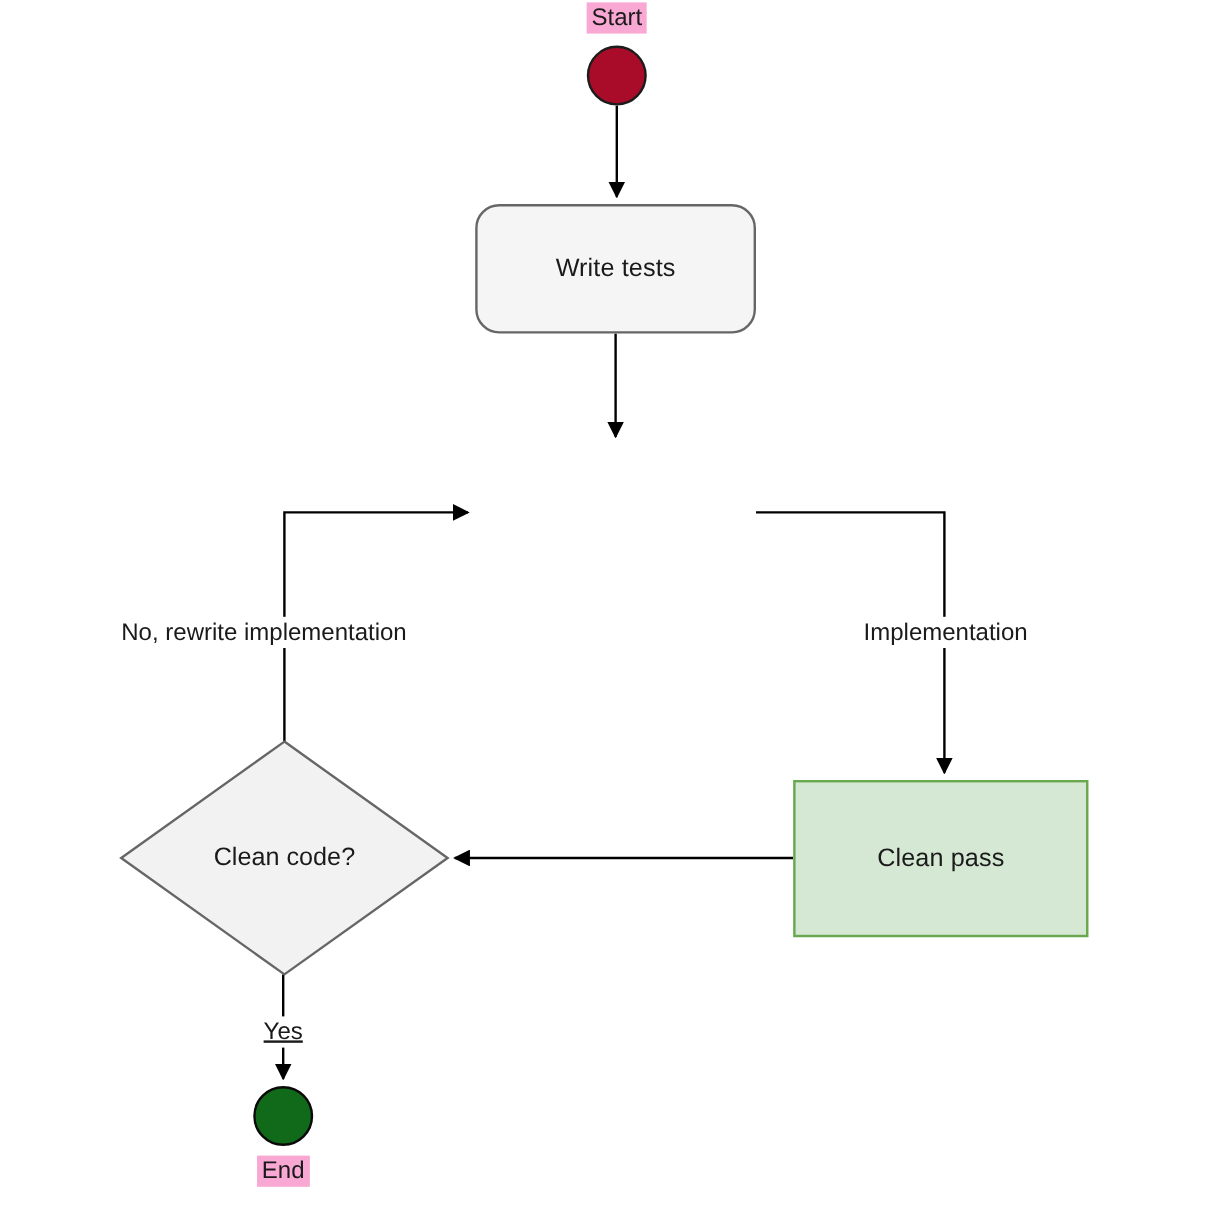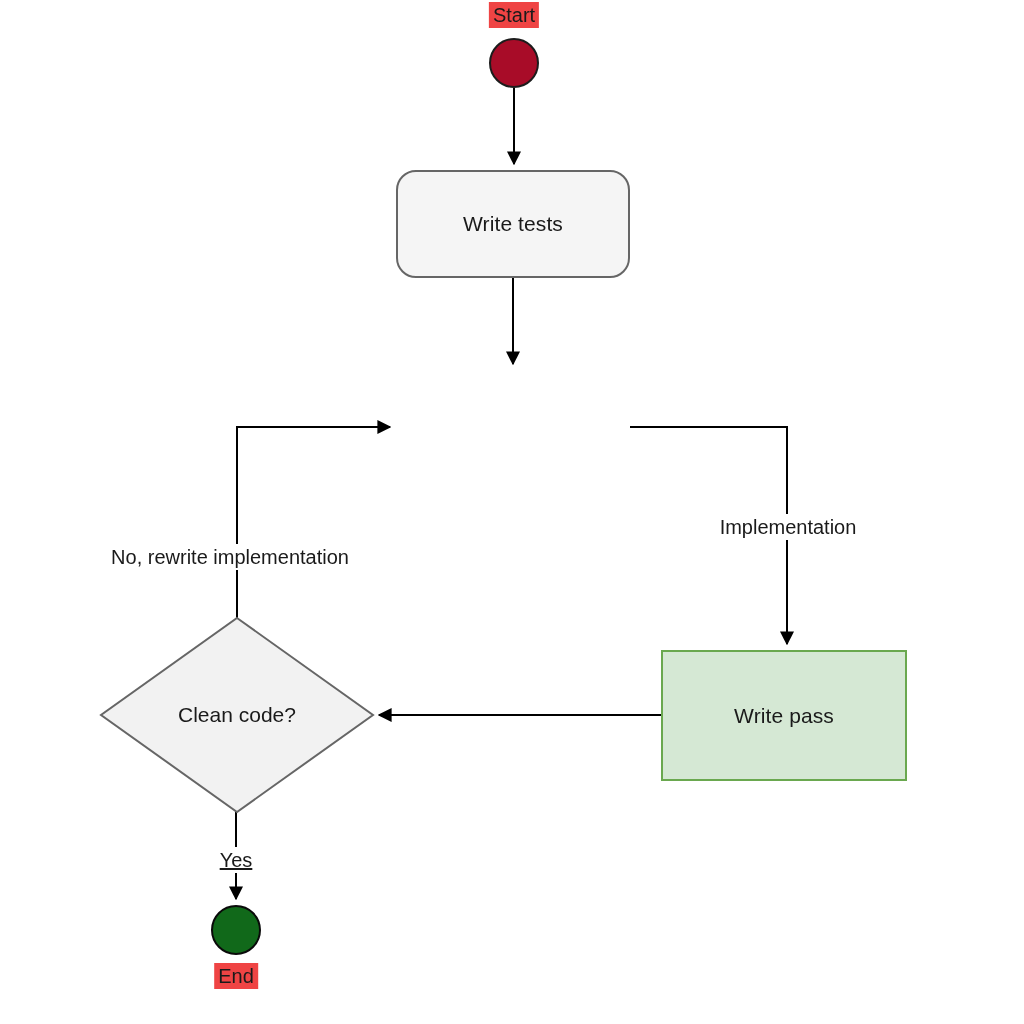--- a/index.html
+++ b/index.html
@@ -41,21 +41,21 @@
     border-style: solid;
   }
   .terminator {
     border-radius: 50%;
   }
   .free-label {
     position: absolute;
     font-size: 20px;
     color: #1a1a1a;
     white-space: nowrap;
-    background: #ef4444;
+    background: #f9a8d4;
     padding: 1px 4px;
     line-height: 1.2;
   }
   .edge-label {
     position: absolute;
     font-size: 20px;
     color: #1a1a1a;
     white-space: nowrap;
     background: #ffffff;
     padding: 1px 5px;
@@ -110,30 +110,30 @@
   <div class="free-label" style="left:514px; top:2px; transform:translateX(-50%);">Start</div>
 
   <div class="node rect-node" style="left:396px; top:170px; width:234px; height:108px;
               background:#f5f5f5; border-color:#666666;border-radius:20px;">
     <span class="node-label">Write tests</span>
   </div>
 
 
   <div class="node rect-node" style="left:661px; top:650px; width:246px; height:131px;
               background:#d5e8d4; border-color:#6aa84f;">
-    <span class="node-label">Write pass</span>
+    <span class="node-label">Clean pass</span>
   </div>
 
   <div class="diamond-wrap" style="left:101px; top:618px; width:272px; height:194px;">
     <div class="diamond-text">Clean code?</div>
   </div>
 
   <div class="node terminator" style="left:211px; top:905px; width:50px; height:50px;
               background:#11691a; border:2px solid #0a0a0a;"></div>
   <div class="free-label" style="left:236px; top:963px; transform:translateX(-50%);">End</div>
 
-  <div class="edge-label" style="left:230px; top:514px; transform:translateX(-50%);margin-top:30px;">No, rewrite implementation</div>
+  <div class="edge-label" style="left:220px; top:514px; transform:translateX(-50%);">No, rewrite implementation</div>
 
   <div class="edge-label" style="left:788px; top:514px; transform:translateX(-50%);">Implementation</div>
 
   <div class="edge-label" style="left:236px; top:847px; transform:translateX(-50%);text-decoration:underline;">Yes</div>
 
 </div>
 
 </body></html>

